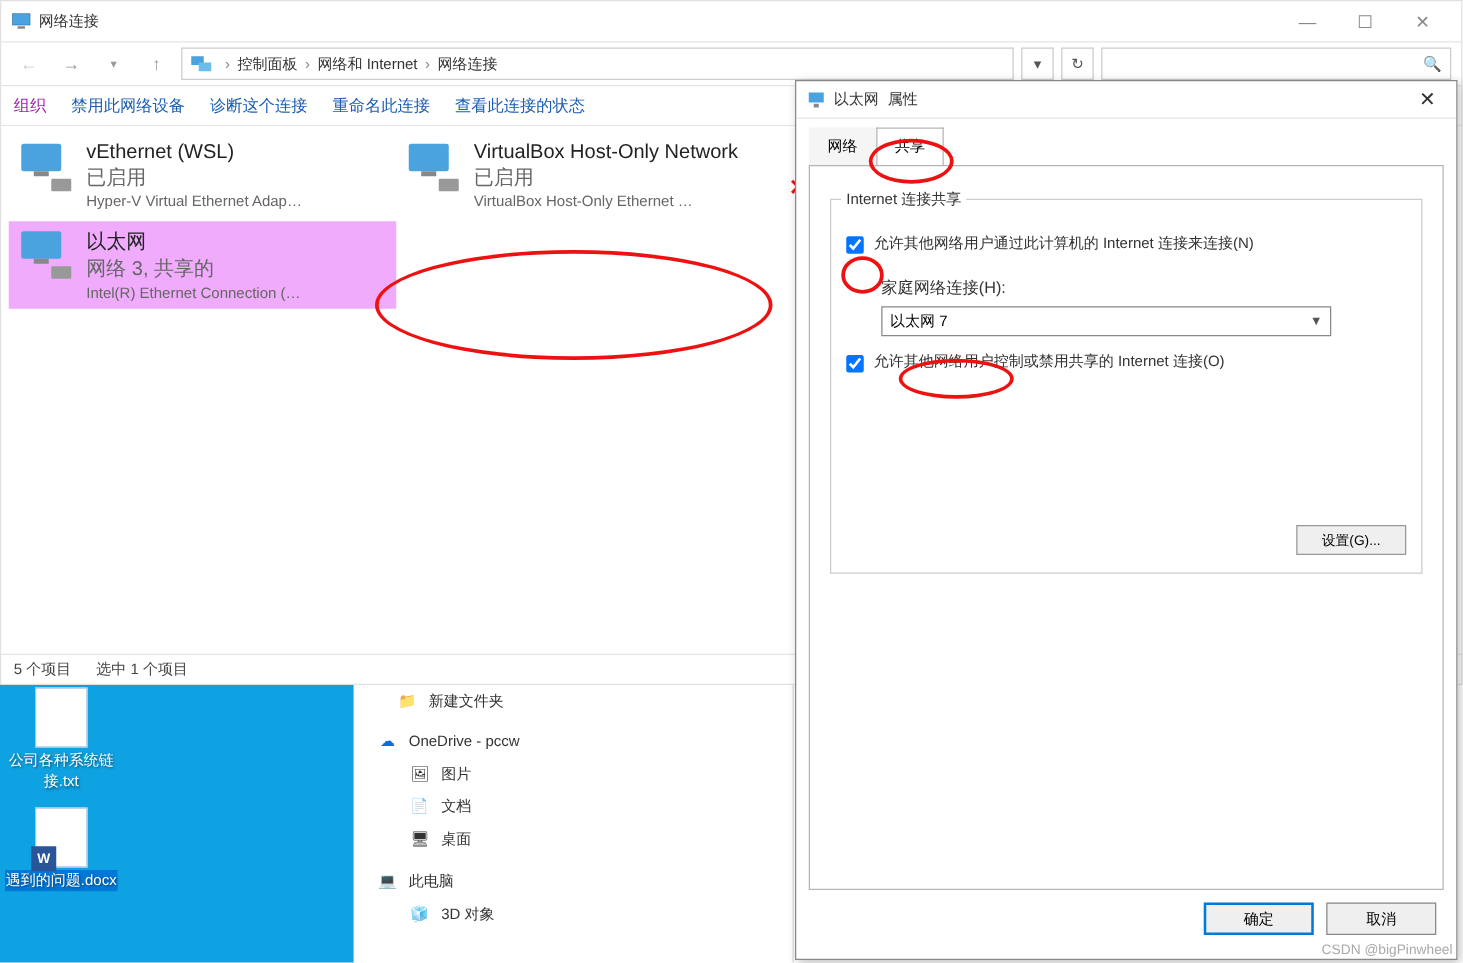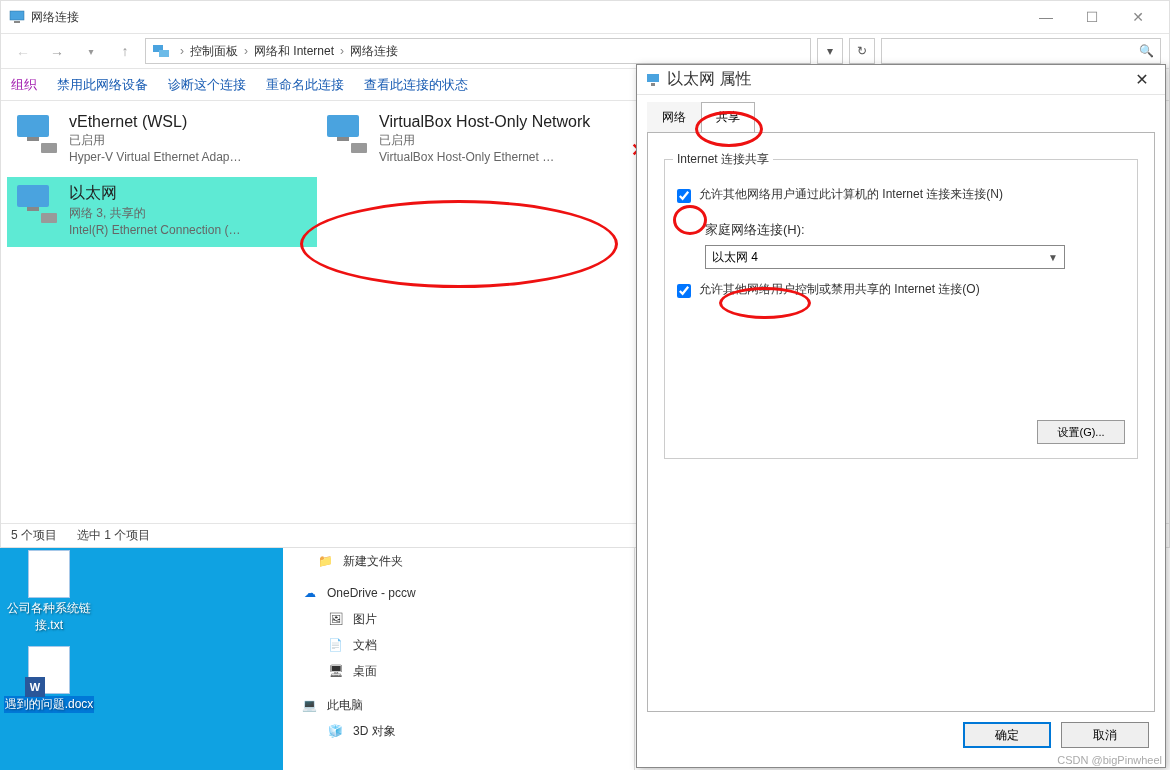--- a/index.html
+++ b/index.html
@@ -24,37 +24,37 @@
     .search-box { width: 280px; height: 26px; border: 1px solid #ccc; display: flex; align-items: center; padding: 0 6px; color: #888; }
     .search-box .sicon { margin-left: auto; }
 
     .toolbar { height: 32px; display: flex; align-items: center; padding: 0 10px; gap: 20px; border-bottom: 1px solid #e5e5e5; }
     .toolbar .tool-item { font-size: 13px; color: #1a5db3; }
     .toolbar .tool-more { margin-left: auto; color: #333; }
 
     .content-area { position: relative; height: calc(100% - 32px - 36px - 32px - 24px); background: #fff; }
     .adapter-grid { display: flex; flex-wrap: wrap; padding: 6px; gap: 0; }
     .adapter-item { width: 310px; height: 70px; display: flex; align-items: flex-start; padding: 6px; gap: 8px; }
-    .adapter-item.selected { background: #5eead4; }
+    .adapter-item.selected { background: #f0abfc; }
     .adapter-icon { width: 48px; height: 46px; display: flex; align-items: center; justify-content: center; position: relative; }
     .adapter-text { flex: 1; overflow: hidden; }
     .adapter-name { font-size: 16px; color: #222; }
-    .adapter-status { font-size: 12px; color: #666; margin-top: 1px; }
+    .adapter-status { font-size: 16px; color: #666; margin-top: 1px; }
     .adapter-device { font-size: 12px; color: #666; margin-top: 1px; white-space: nowrap; overflow: hidden; text-overflow: ellipsis; }
 
     .statusbar { position: absolute; bottom: 0; left: 0; right: 0; height: 24px; display: flex; align-items: center; padding: 0 10px; gap: 20px; font-size: 12px; color: #444; border-top: 1px solid #e5e5e5; }
 
     
     .red-circle { position: absolute; border: 3px solid #e11; border-radius: 50%; pointer-events: none; }
 
     
     .dialog { position: absolute; left: 636px; top: 64px; width: 530px; height: 704px; background: #fff; border: 1px solid #888; box-shadow: 2px 2px 8px rgba(0,0,0,0.25); z-index: 100; }
     .dlg-title { height: 30px; display: flex; align-items: center; padding: 0 8px; border-bottom: 1px solid #e5e5e5; }
     .dlg-title .net-icon { width: 16px; height: 16px; margin-right: 6px; }
-    .dlg-title .txt { font-size: 16px; color: #333; flex: 1; }
+    .dlg-title .txt { font-size: 12px; color: #333; flex: 1; font-family: Liberation Mono, monospace; }
     .dlg-close { width: 30px; text-align: center; font-size: 16px; color: #333; }
     .dlg-tabs { display: flex; align-items: flex-end; padding: 6px 10px 0 10px; gap: 0; }
     .dlg-tab { padding: 6px 14px; font-size: 12px; border: 1px solid transparent; background: #f5f5f5; border-bottom: none; }
     .dlg-tab.active { background: #fff; border: 1px solid #b5b5b5; border-bottom: 1px solid #fff; position: relative; top: 1px; }
     .dlg-body { margin: 0 10px 10px 10px; border: 1px solid #b5b5b5; padding: 18px 16px; height: 580px; position: relative; }
     .group-box { border: 1px solid #ccc; padding: 16px 12px 14px 12px; position: relative; margin-top: 8px; height: 300px; }
     .group-label { position: absolute; top: -9px; left: 8px; background: #fff; padding: 0 4px; font-size: 12px; color: #333; }
     .check-row { display: flex; align-items: flex-end; gap: 8px; font-size: 12px; color: #333; margin: 10px 0; }
     .check-row input[type=checkbox] { width: 14px; height: 14px; margin-top: 1px; }
     .sub-group { margin: 18px 0 0 28px; }
@@ -278,21 +278,21 @@
   <div class="dlg-body">
     <div class="group-box">
       <span class="group-label">Internet 连接共享</span>
       <label class="check-row">
         <input type="checkbox" checked="" style="">
         <span>允许其他网络用户通过此计算机的 Internet 连接来连接(N)</span>
       </label>
       <div class="sub-group">
         <div class="sub-label">家庭网络连接(H):</div>
         <div class="combo">
-          <span>以太网 4</span>
+          <span>以太网 7</span>
           <span class="arrow">▼</span>
         </div>
       </div>
       <label class="check-row" style="margin-top:12px;">
         <input type="checkbox" checked="" style="">
         <span>允许其他网络用户控制或禁用共享的 Internet 连接(O)</span>
       </label>
       <div class="settings-btn">设置(G)...</div>
     </div>
   </div>

